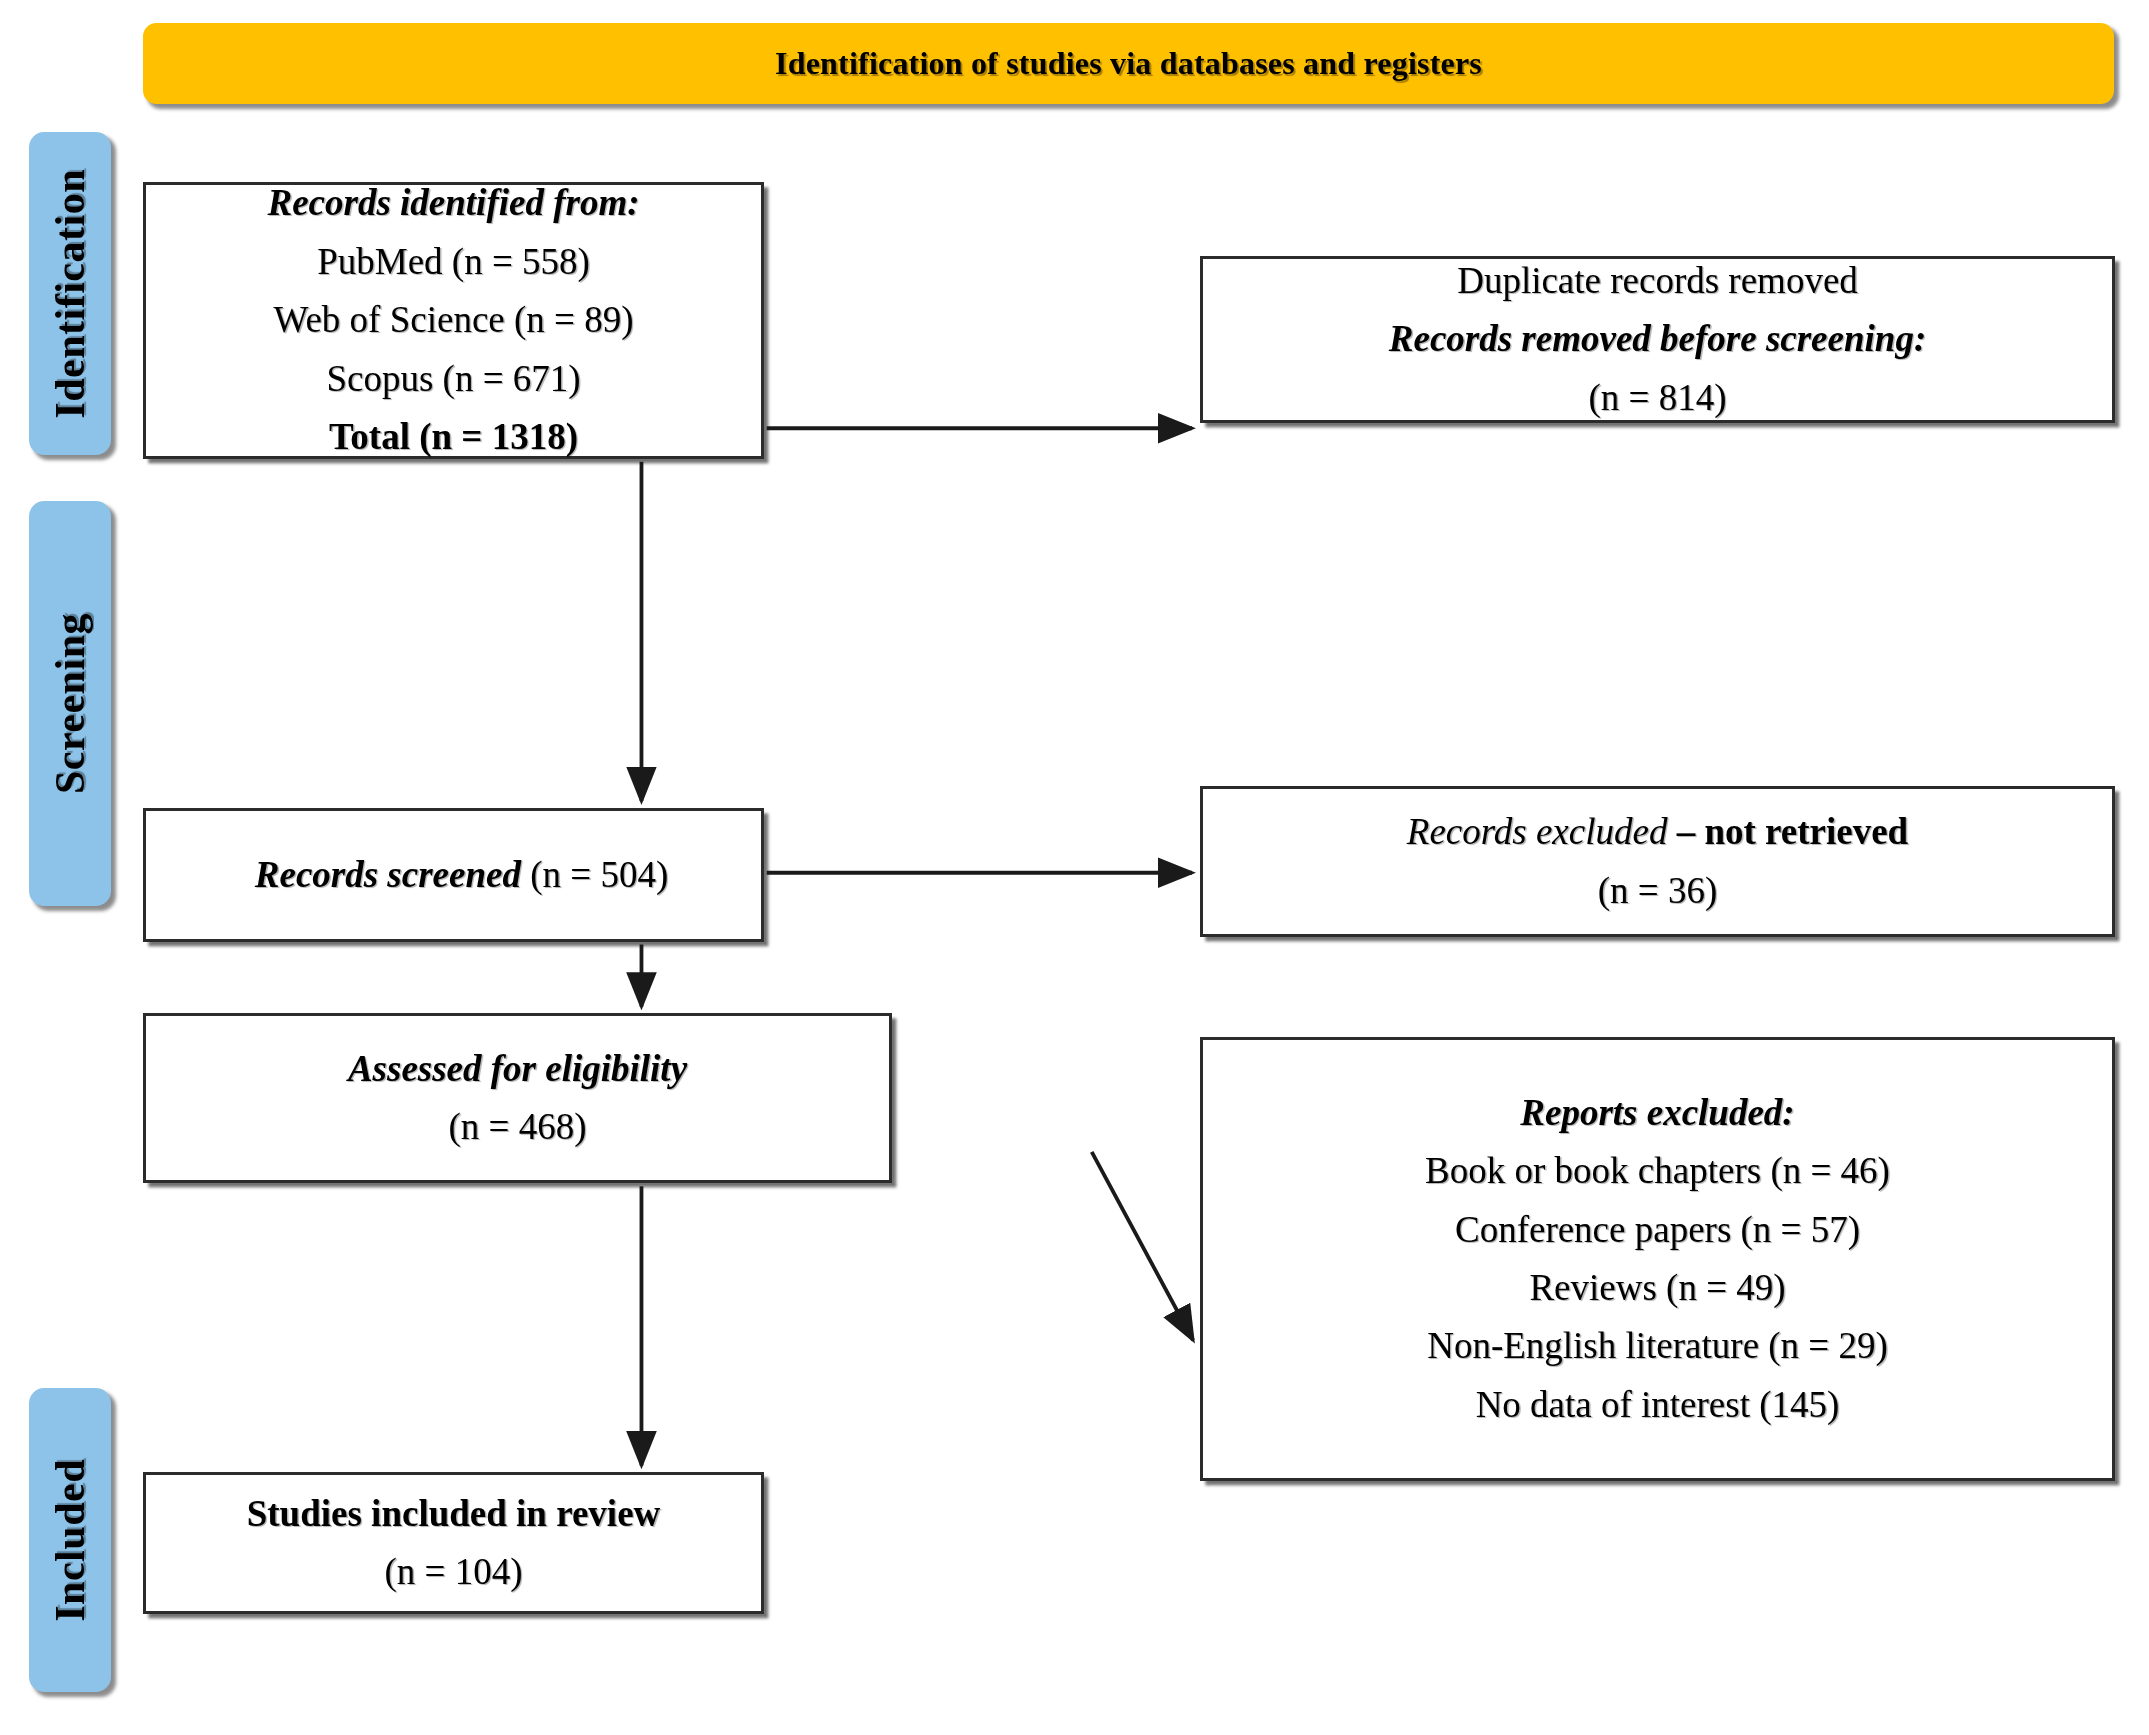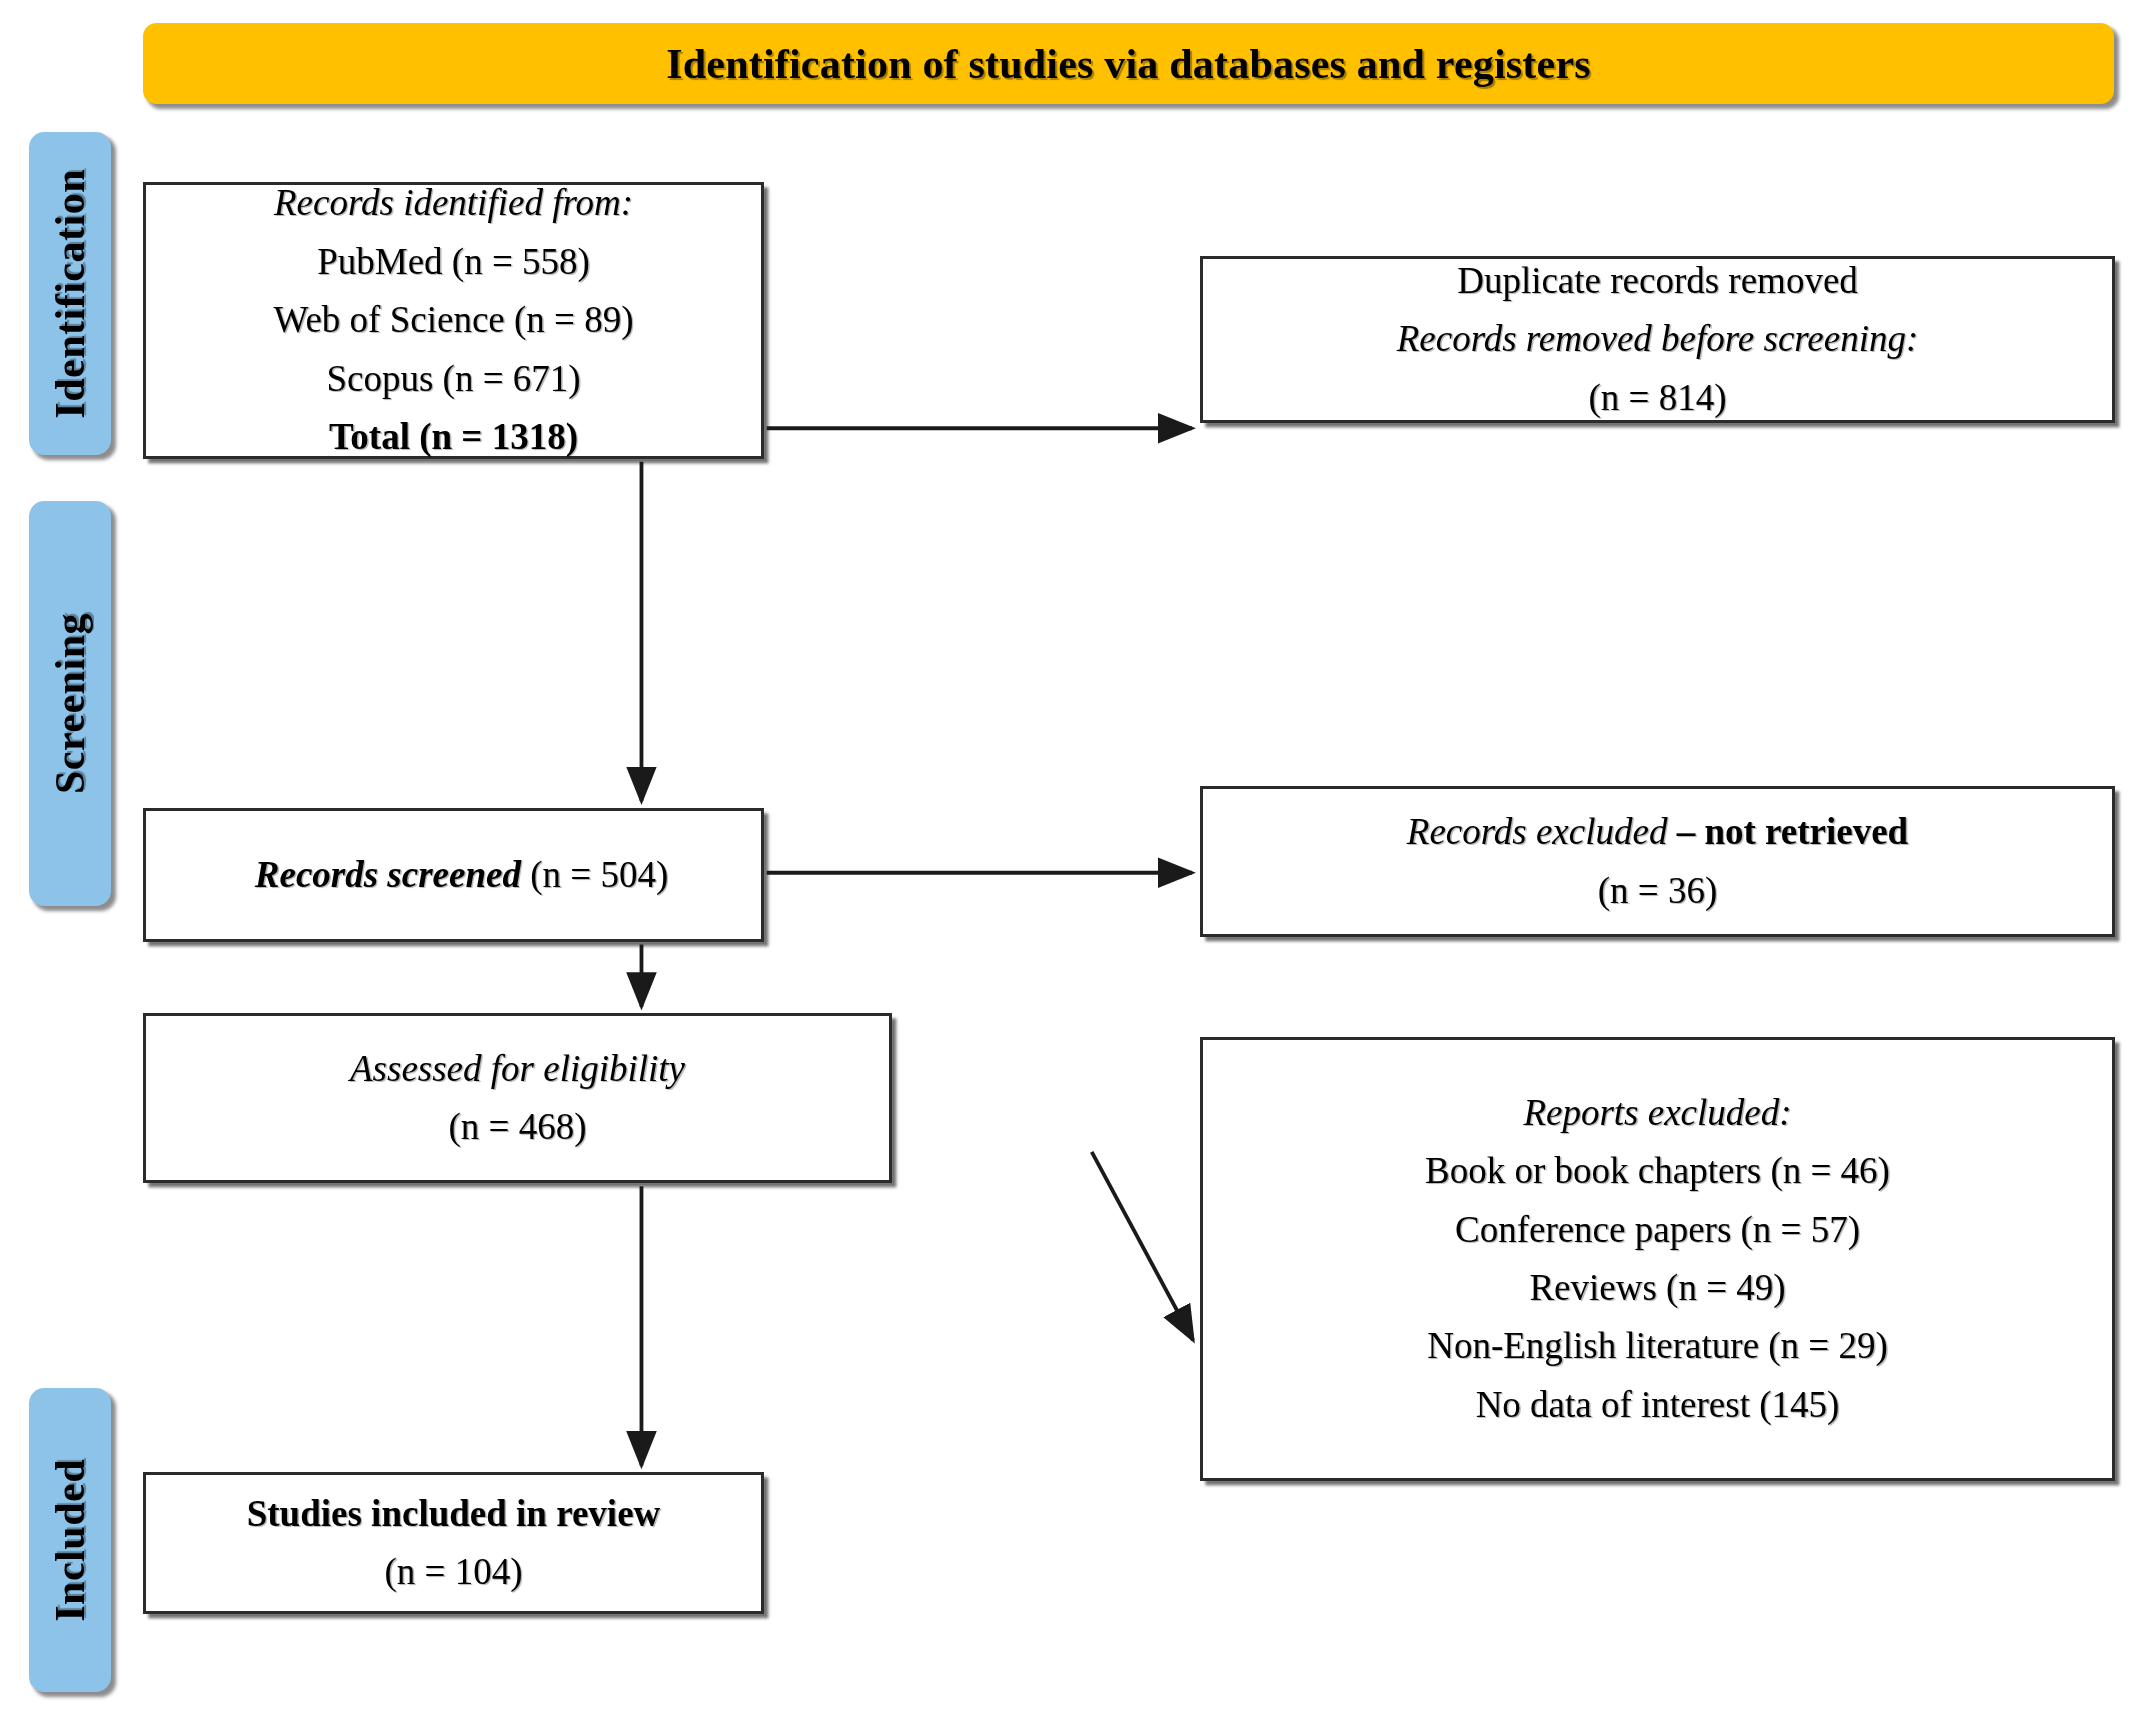--- a/index.html
+++ b/index.html
@@ -30,21 +30,21 @@
     width: 1971px;
     height: 81px;
     background: #FFC000;
     border-radius: 13.4px;
     box-shadow: 4.8px 4.8px 3.8px rgba(0,0,0,0.45);
     display: flex;
     align-items: center;
     justify-content: center;
   }
   .header-banner .title {
-    font-size: 42px;
+    font-size: 32px;
     font-weight: bold;
     color: #000000;
     letter-spacing: 0.2px;
     text-shadow: 1.9px 1.9px 1px rgba(0,0,0,0.35);
     white-space: nowrap;
   }
 
   
   .stage-label {
     position: absolute;
@@ -83,21 +83,21 @@
     padding: 9.6px 17px;
   }
   .box .line {
     font-size: 37px;
     color: #000000;
     line-height: 1.58;
     text-align: center;
     white-space: nowrap;
     text-shadow: 1.4px 1.4px 0.8px rgba(0,0,0,0.3);
   }
-  .box .line.bi { font-style: italic; font-weight: normal; text-align: center; }
+  .box .line.bi { font-style: italic; font-weight: bold; text-align: center; }
   .box .line.b  { font-weight: bold; }
 
   #box-identified      { left: 143px;  top: 182px;  width: 621px;  height: 277px; }
   #box-removed         { left: 1200px; top: 256px;  width: 915px;  height: 167px; }
   #box-screened        { left: 143px;  top: 808px;  width: 621px;  height: 134px; }
   #box-not-retrieved   { left: 1200px; top: 786px;  width: 915px;  height: 151px; }
   #box-eligibility     { left: 143px;  top: 1013px; width: 749px;  height: 170px; }
   #box-reports-exc     { left: 1200px; top: 1037px; width: 915px;  height: 444px; }
   #box-included        { left: 143px;  top: 1472px; width: 621px;  height: 142px; }
 

